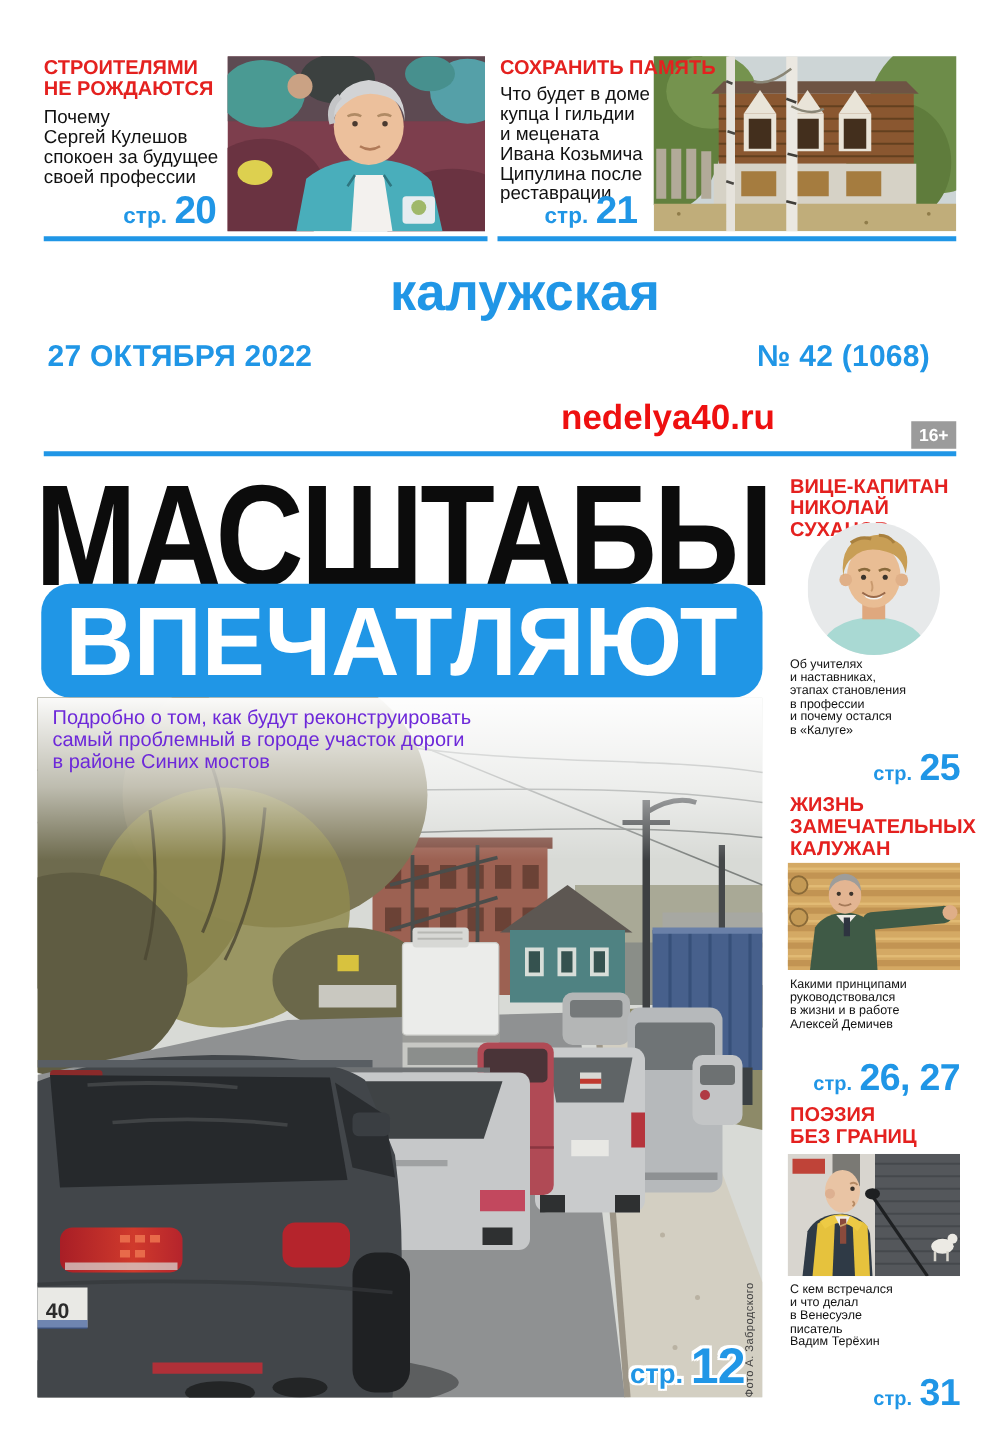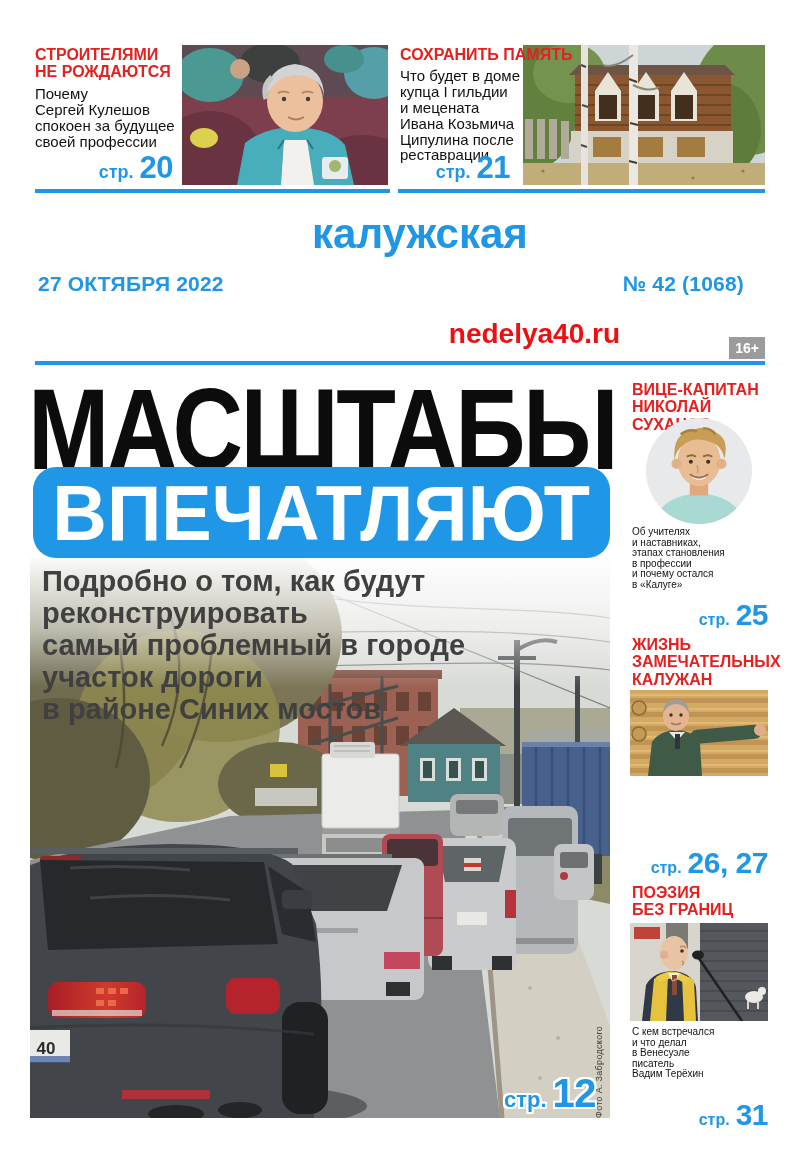--- a/index.html
+++ b/index.html
@@ -24,33 +24,33 @@
   .pref-side .lab{font-size:16px;}
   .pref-side .num{font-size:30px;}
   .pref-photo{color:var(--blue);font-weight:bold;
     text-shadow:-2px -2px 0 #fff,2px -2px 0 #fff,-2px 2px 0 #fff,2px 2px 0 #fff,0 -2px 0 #fff,0 2px 0 #fff,-2px 0 0 #fff,2px 0 0 #fff;}
   .pref-photo .lab{font-size:22px;}
   .pref-photo .num{font-size:40px;}
   
   .t-title{font-size:16px;line-height:1.08;}
   .t-body{font-size:15px;line-height:1.06;}
   
-  .m-date,.m-issue{color:var(--blue);font-weight:bold;font-size:21px;letter-spacing:0.2px;}
+  .m-date,.m-issue{color:var(--blue);font-weight:bold;font-size:24px;letter-spacing:0.2px;}
   .logo-top{color:var(--blue);font-weight:bold;font-size:42px;line-height:1;}
   .logo-main{color:var(--blue);font-weight:bold;font-size:122px;line-height:1;letter-spacing:-1px;}
   .logo-site{color:#ee1010;font-weight:bold;font-size:28px;line-height:1;text-align:right;}
   .age-badge{background:var(--grey);color:#fff;font-weight:bold;font-size:14px;
     width:36px;height:22px;display:flex;align-items:center;justify-content:center;}
   
   .hl-black{font-weight:bold;font-size:115px;line-height:1;letter-spacing:-3px;color:#0c0c0c;
     transform:scaleX(0.85);transform-origin:left top;white-space:nowrap;}
   .hl-box{background:var(--blue);display:flex;align-items:center;justify-content:center;border-radius:23px;}
   .hl-white{color:#ffffff;font-weight:bold;font-size:78px;letter-spacing:0;line-height:1;
     transform:scaleX(0.97);white-space:nowrap;}
-  .standfirst{font-weight:bold;font-size:29px;line-height:1.1;color:#404040;}
+  .standfirst{font-weight:normal;font-size:16px;line-height:1.1;color:#6d28d9;}
   
   .sb-title{font-size:16px;line-height:1.08;}
   .sb-text{font-size:10px;line-height:1.05;}
   .sb-photo-rect{overflow:hidden;}
   .sb-photo-circle{border-radius:50%;overflow:hidden;}
   .credit{font-size:9px;color:#3f3f3f;writing-mode:vertical-rl;transform:rotate(180deg);
     letter-spacing:0.3px;white-space:nowrap;}
   svg{display:block;}
 </style>
 </head>
@@ -440,20 +440,24 @@
       <path d="M18,86 L22,52 Q30,40 48,40 Q66,42 70,54 L72,86 Z" fill="#3f5a46"></path>
       <polygon points="39,42 47,51 55,42" fill="#ece9e4"></polygon>
       <rect x="45" y="44" width="5" height="15" fill="#2e3440"></rect>
       <ellipse cx="46" cy="26" rx="13" ry="15" fill="#e3b592"></ellipse>
       <path d="M33,23 Q34,10 46,9 Q58,10 59,23 Q54,14 46,14 Q38,14 33,23 Z" fill="#9e9d9a"></path>
       <circle cx="41" cy="25" r="1.7" fill="#3c342c"></circle>
         <circle cx="51" cy="25" r="1.7" fill="#3c342c"></circle>
       <path d="M41,33 q5,3 10,0" stroke="#a57a58" stroke-width="1.5" fill="none"></path>
     </svg>
   </div>
+  <div class="abs sb-text pre" style="left:632px;top:783px;width:140px;">Какими принципами
+руководствовался
+в жизни и в работе
+Алексей Демичев</div>
   <div class="abs pref pref-side" style="left:632px;top:846px;width:136px;">
     <span class="lab">стр.</span>
     <span class="num">26, 27</span>
   </div>
 
   <div class="abs red-title sb-title pre" style="left:632px;top:884px;width:150px;">ПОЭЗИЯ
 БЕЗ ГРАНИЦ</div>
   <div class="abs sb-photo-rect" style="left:630px;top:923px;width:138px;height:98px;">
     <svg width="138" height="98" viewBox="0 0 138 98">
       <rect width="138" height="98" fill="#d8d5cf"></rect>

